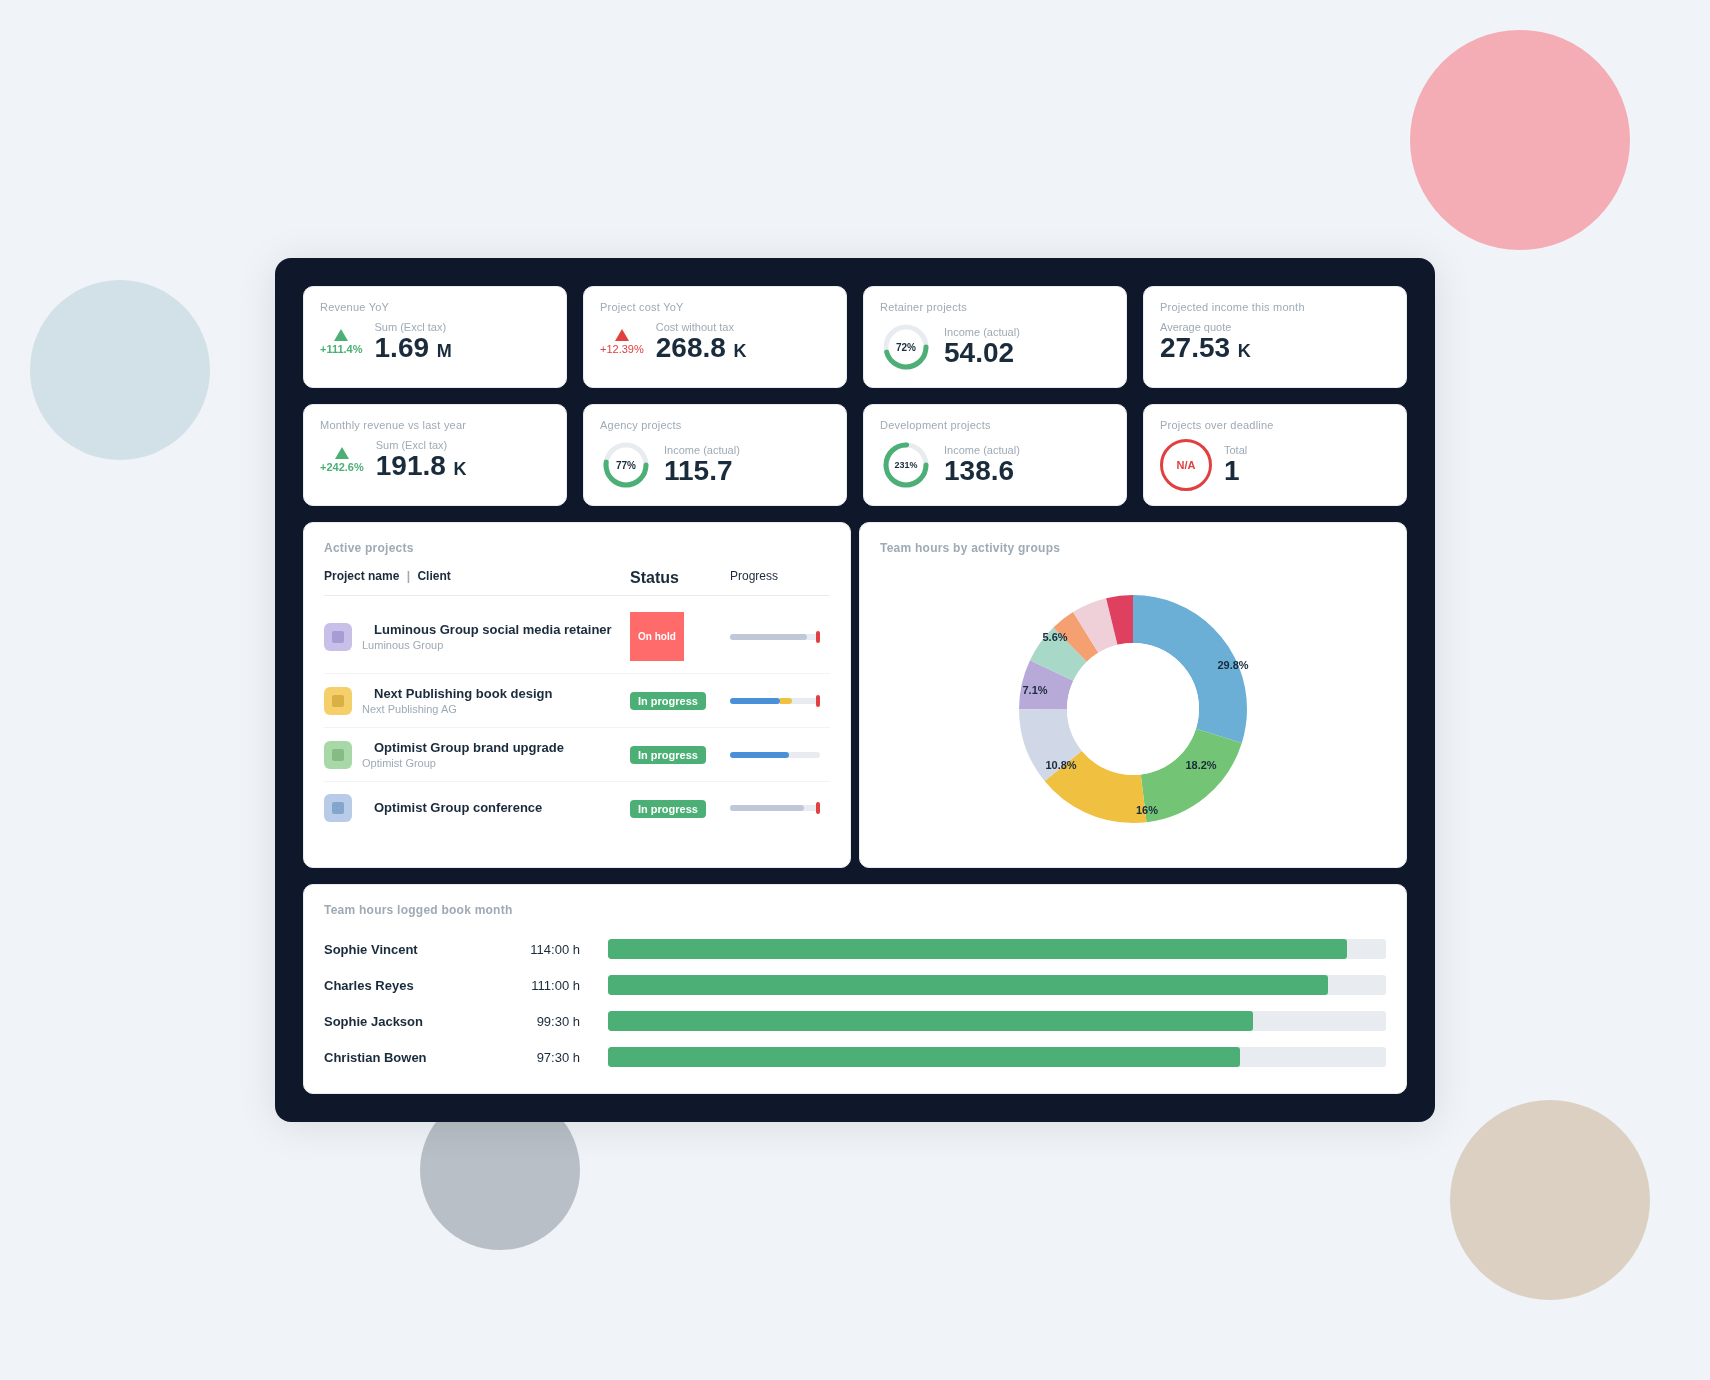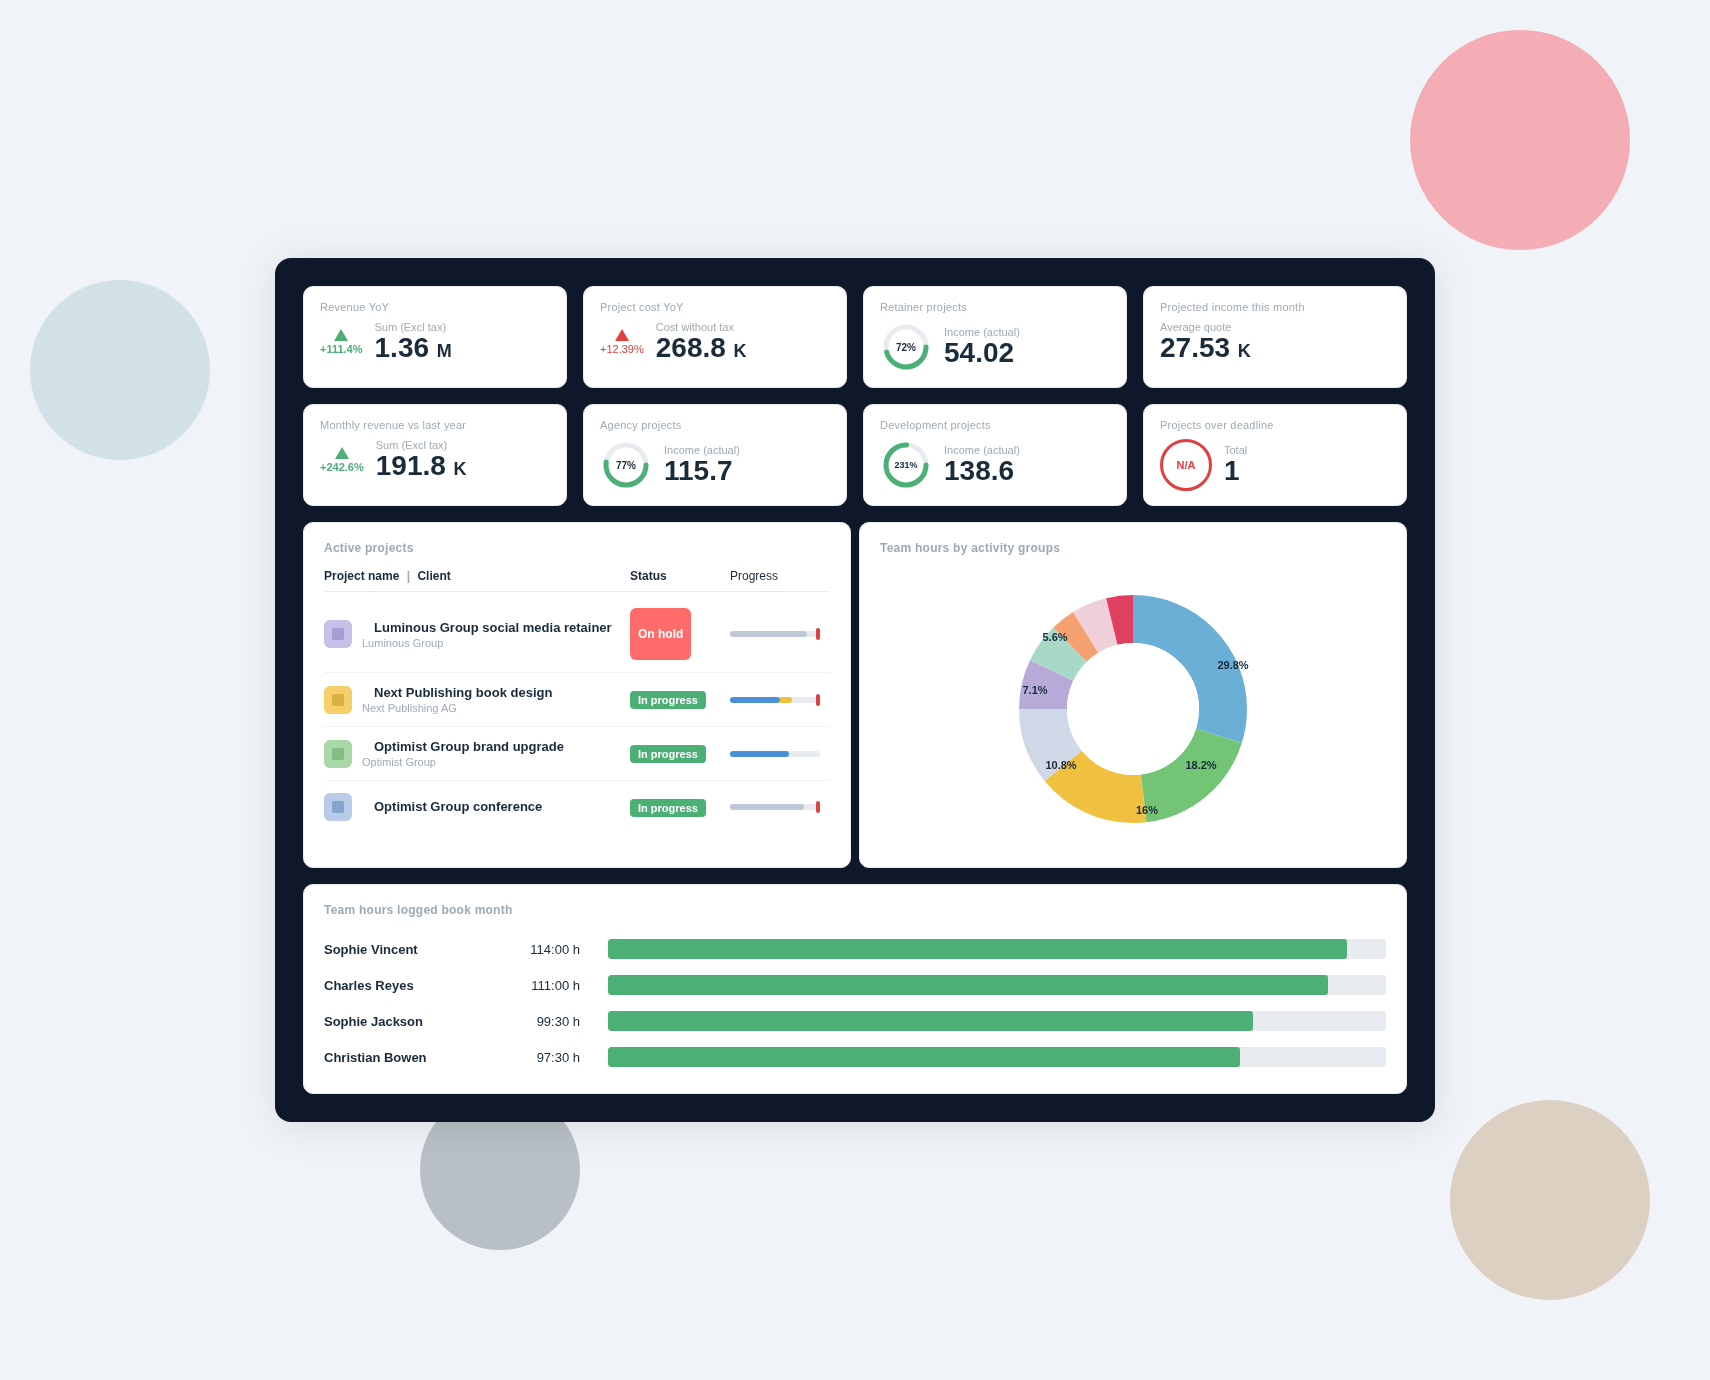--- a/index.html
+++ b/index.html
@@ -185,22 +185,22 @@
     .proj-icon-green { background: #a8d8a8; }
     .proj-icon-blue { background: #b8cce8; }
 
     .proj-info { flex: 1; min-width: 0; }
     .proj-name { font-size: 13px; font-weight: 700; color: #1a2b3c; margin-left: 12px; }
     .proj-client { font-size: 11px; color: #9eaab5; margin-top: 2px; }
     .proj-status { width: 90px; flex-shrink: 0; }
     .badge-onhold {
       background: #ff6b6b;
       color: #fff;
-      border-radius: 6px;
-      font-size: 12px;
+      border-radius: 0;
+      font-size: 10px;
       font-weight: 600;
       padding: 19px 8px;
       display: inline-block;
     }
     .badge-inprogress {
       background: #4caf76;
       color: #fff;
       border-radius: 4px;
       font-size: 11px;
       font-weight: 600;
@@ -278,21 +278,21 @@
 
     <div class="kpi-card">
       <div class="kpi-label">Revenue YoY</div>
       <div class="kpi-main">
         <div class="kpi-arrow-block">
           <div class="arrow-up"></div>
           <span class="kpi-change">+111.4%</span>
         </div>
         <div>
           <div class="kpi-sub-label">Sum (Excl tax)</div>
-          <div class="kpi-value"><span>1.36</span> <span style="font-size:18px; font-weight:600;">M</span></div>
+          <div class="kpi-value"><span>1.69</span> <span style="font-size:18px; font-weight:600;">M</span></div>
         </div>
       </div>
     </div>
 
     <div class="kpi-card">
       <div class="kpi-label">Project cost YoY</div>
       <div class="kpi-main">
         <div class="kpi-arrow-block">
           <div class="arrow-up-red"></div>
           <span class="kpi-change-red">+12.39%</span>
@@ -400,21 +400,21 @@
 
     <div class="section-card">
       <div class="section-title">Active projects</div>
 
       <div class="proj-header">
         <span style="flex:1; font-size:12px; font-weight:700; color:#1a2b3c;">
           <span>Project name</span>
           <span style="color:#9eaab5; margin:0 4px;">|</span>
           <span>Client</span>
         </span>
-        <span style="width:100px; font-size:12px; font-weight:700; color:#1a2b3c;">Status</span>
+        <span style="width:100px; font-size:16px; font-weight:700; color:#1a2b3c;">Status</span>
         <span style="width:100px; font-size:12px; font-weight:400; color:#1a2b3c;">Progress</span>
       </div>
 
       <div class="proj-row">
         <div class="proj-icon proj-icon-purple">
           <svg width="16" height="16" viewBox="0 0 16 16">
               <rect x="2" y="2" width="12" height="12" rx="2" fill="#8878c0" opacity="0.5"></rect>
             </svg>
         </div>
         <div class="proj-info">

